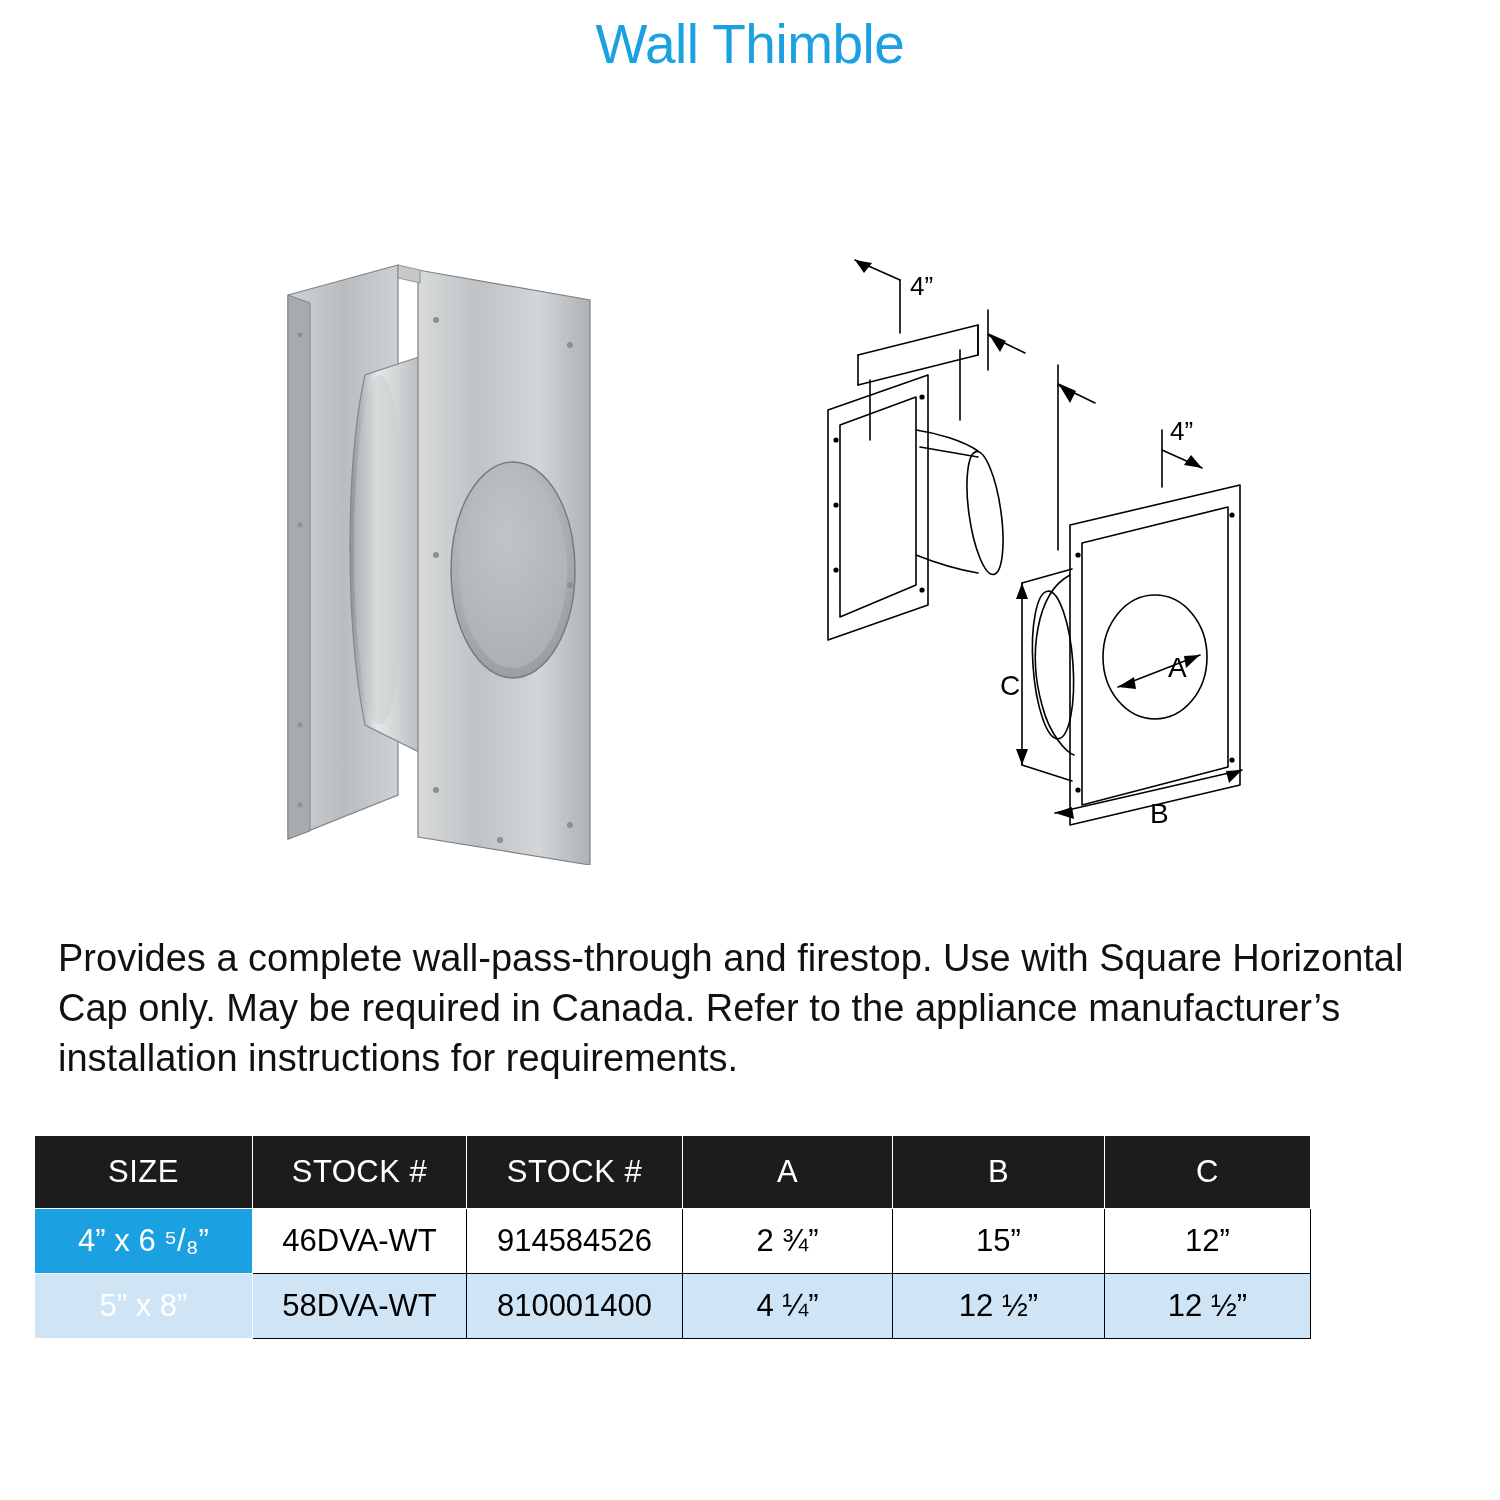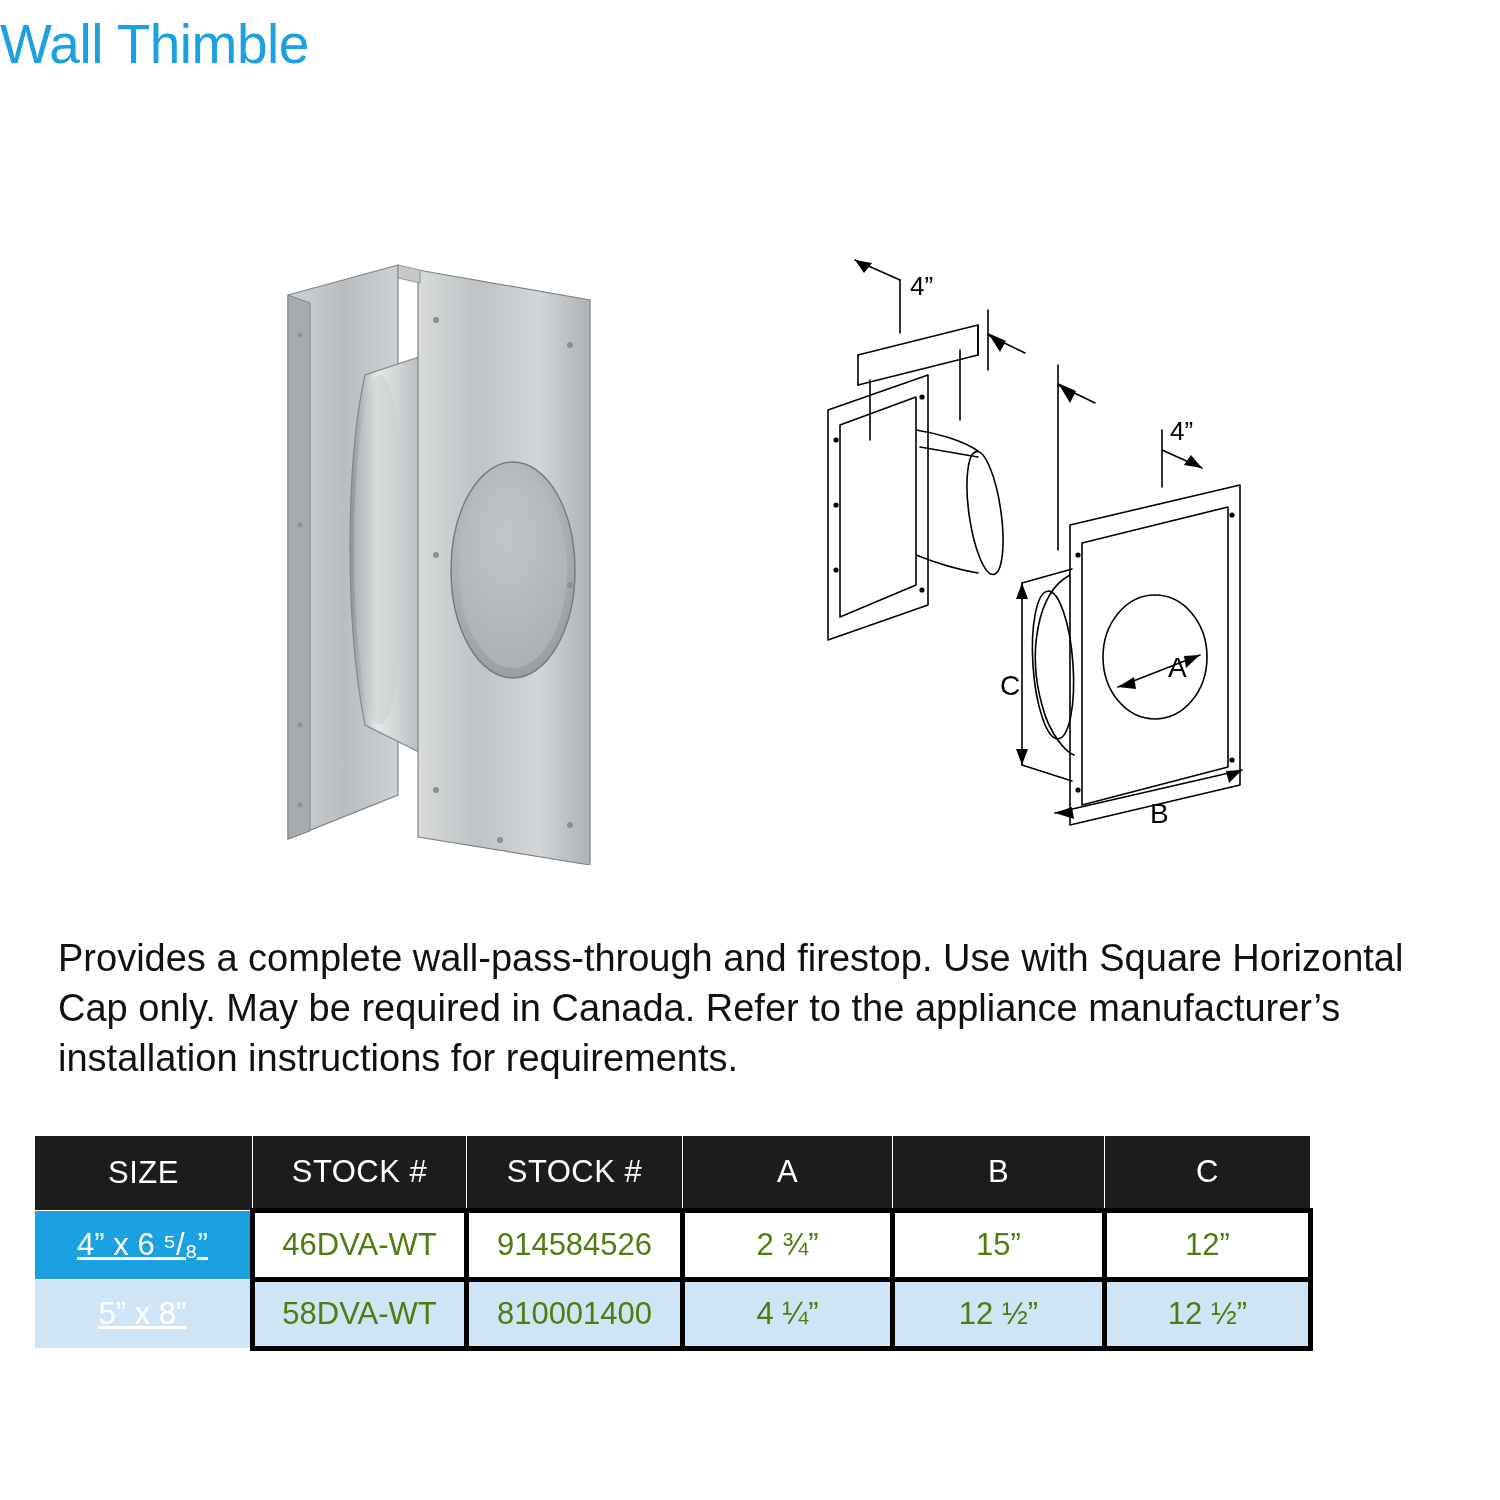--- a/index.html
+++ b/index.html
@@ -11,20 +11,21 @@
     width: 1500px;
     height: 1500px;
     font-family: "Liberation Sans", sans-serif;
     color: #000000;
     position: relative;
     overflow: hidden;
   }
 
   
   .page-title {
+    text-align: center;
     color: #1ba0e1;
     font-size: 55px;
     font-weight: normal;
     letter-spacing: -0.5px;
     margin: 14px 0 0 0;
     line-height: 1.1;
   }
 
   
   .figures {
@@ -78,32 +79,31 @@
   .spec-table thead th {
     background: #1c1c1c;
     color: #ffffff;
     font-size: 31px;
     height: 70px;
     letter-spacing: 0.5px;
   }
   .spec-table tbody td {
     height: 62px;
     font-size: 31px;
-    color: #4d7c0f;
+    color: #000000;
     background: #ffffff;
-    border: 5px solid #000000;
+    border: 1px solid #000000;
   }
   .spec-table tbody tr.row-alt td {
     background: #cfe4f5;
   }
   .spec-table tbody td.size-cell {
     background: #1ba0e1;
     color: #ffffff;
     border: 1px solid #ffffff;
-    text-decoration: underline;
   }
 
   .col-size   { width: 218px; }
   .col-order  { width: 214px; }
   .col-stock  { width: 216px; }
   .col-a      { width: 210px; }
   .col-b      { width: 212px; }
   .col-c      { width: 206px; }
 </style>
 </head>

